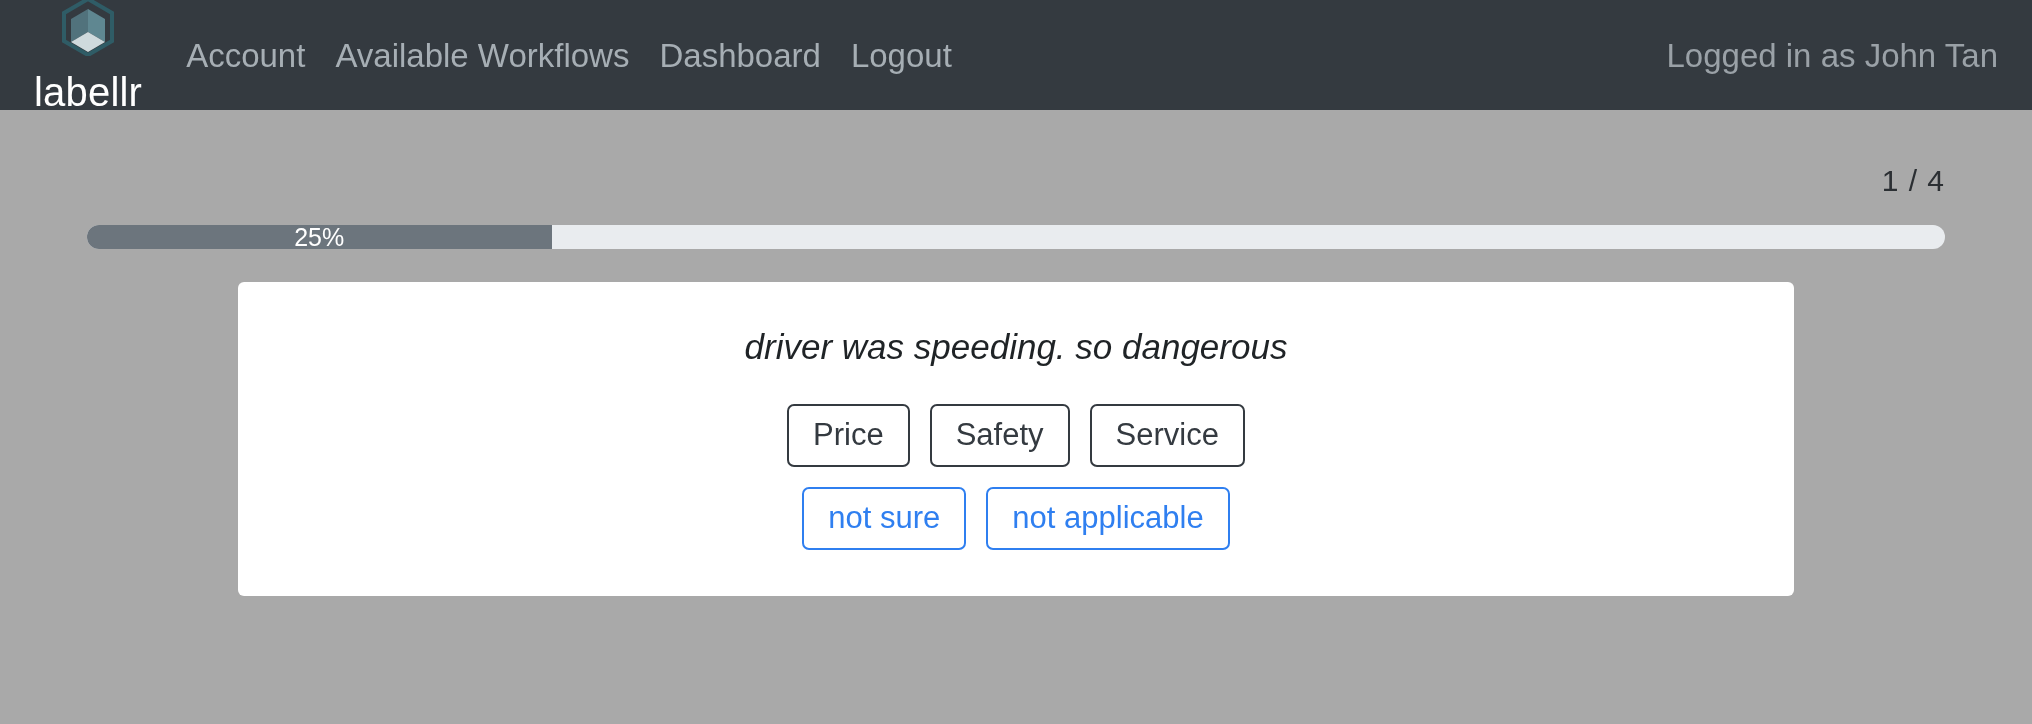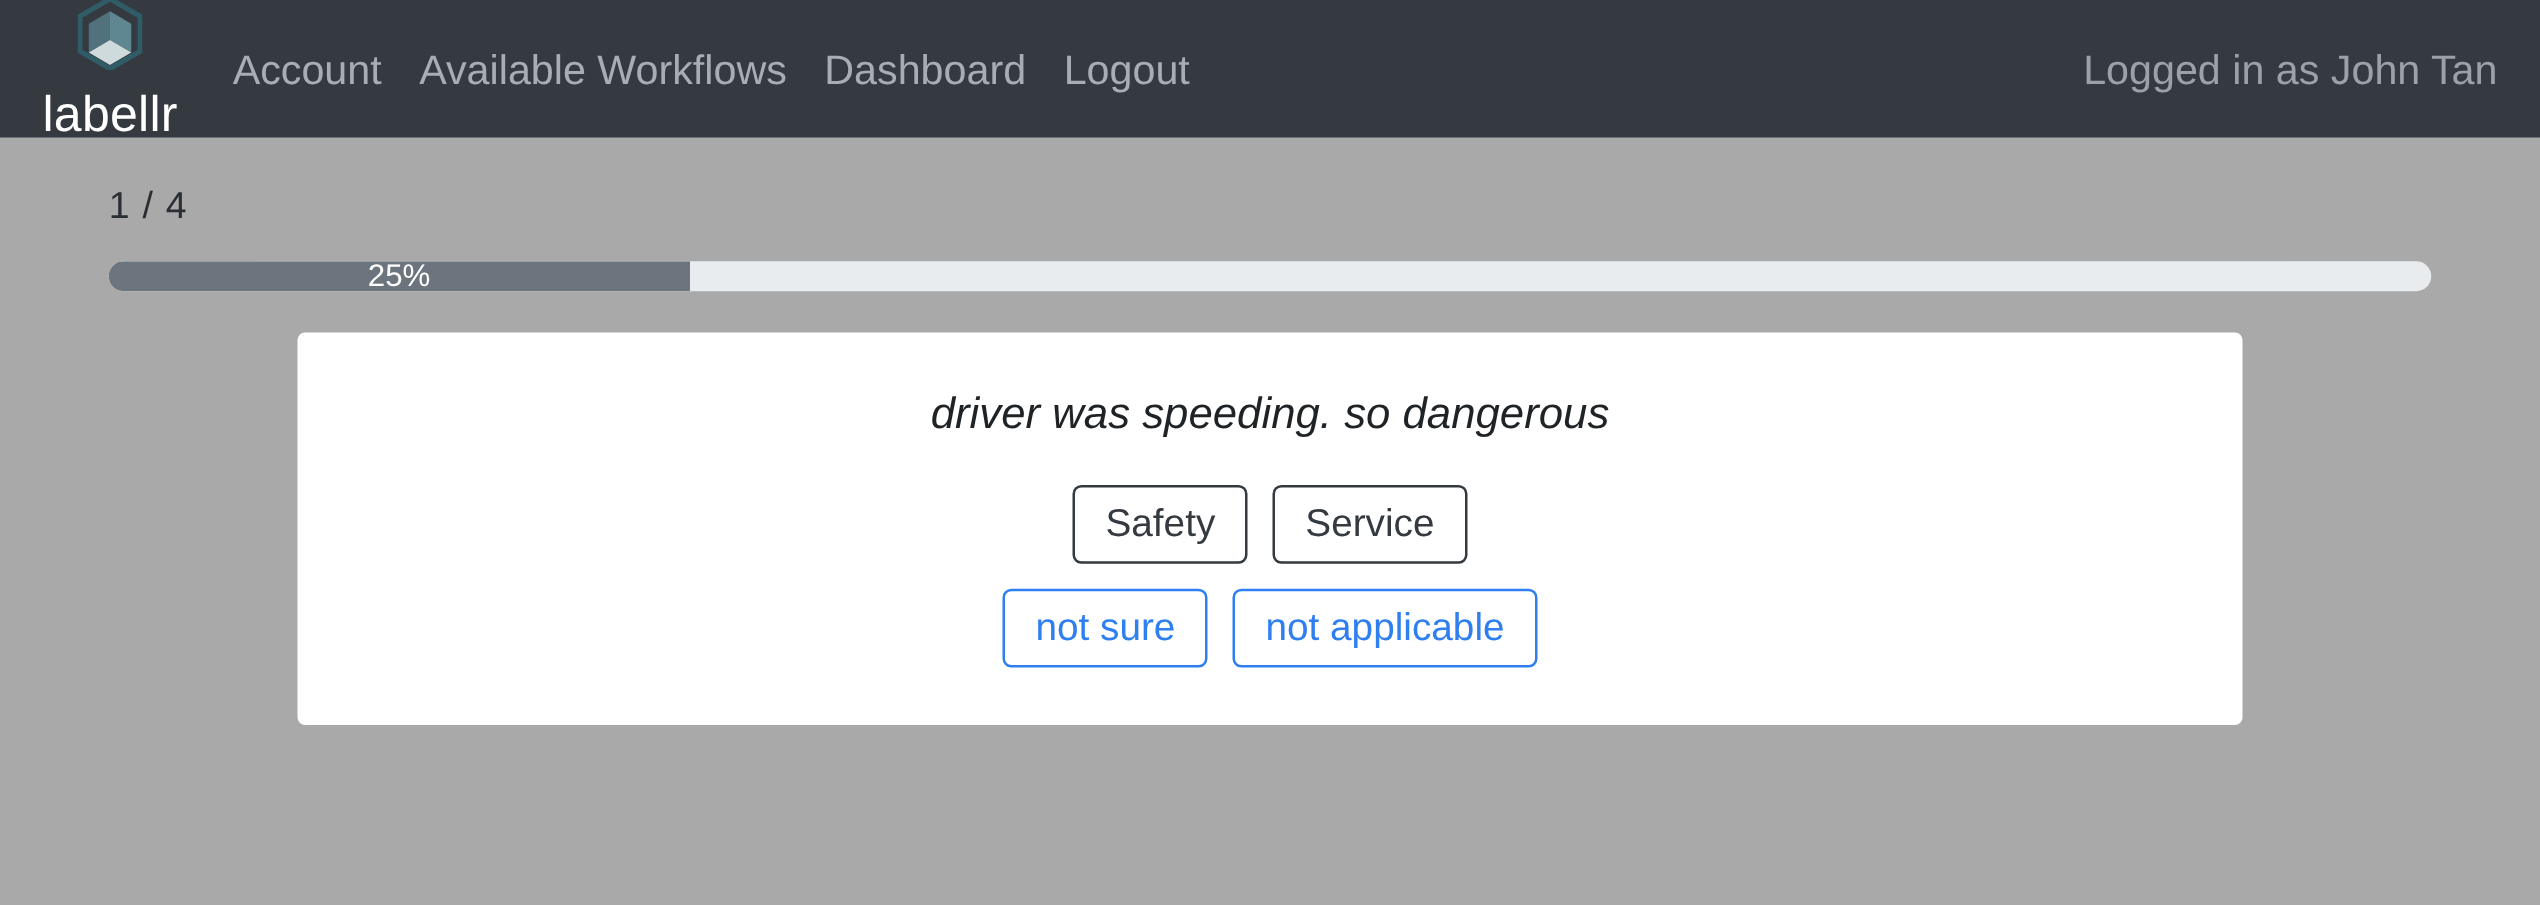--- a/index.html
+++ b/index.html
@@ -67,24 +67,24 @@
     line-height: 1;
     white-space: nowrap;
   }
 
   
   .main {
     padding: 0 87px;
     box-sizing: border-box;
   }
   .counter {
-    text-align: left;
+    text-align: right;
     font-size: 30px;
     color: #2b2f33;
-    padding-top: 38px;
+    padding-top: 54px;
     letter-spacing: 1px;
   }
 
   
   .progress {
     margin-top: 27px;
     height: 24px;
     background: #e9ecef;
     border-radius: 14px;
     overflow: hidden;
@@ -192,20 +192,21 @@
 
   <div class="progress">
     <div class="progress-bar" style="width: 25%;">25%</div>
   </div>
 
   <div class="card">
 
     <p class="card-question">driver was speeding. so dangerous</p>
 
     <div class="btn-row">
+      <button type="button" class="btn btn-dark">Price</button>
       <button type="button" class="btn btn-dark">Safety</button>
       <button type="button" class="btn btn-dark">Service</button>
     </div>
 
     <div class="btn-row">
       <button type="button" class="btn btn-primary">not sure</button>
       <button type="button" class="btn btn-primary">not applicable</button>
     </div>
 
   </div>

